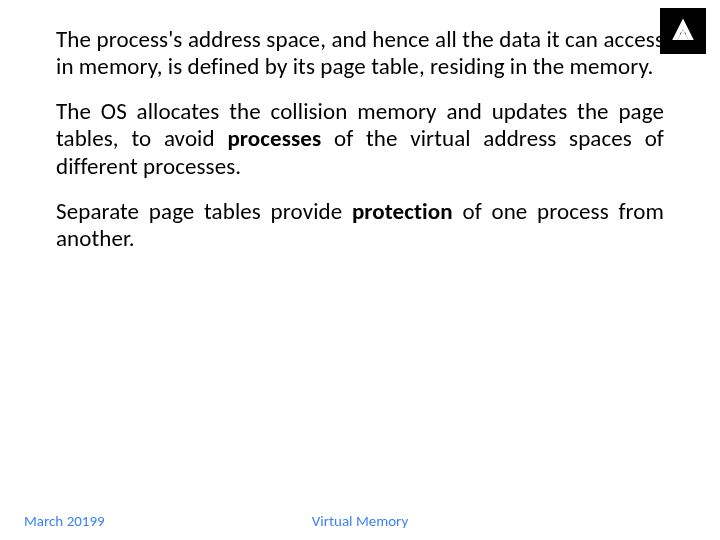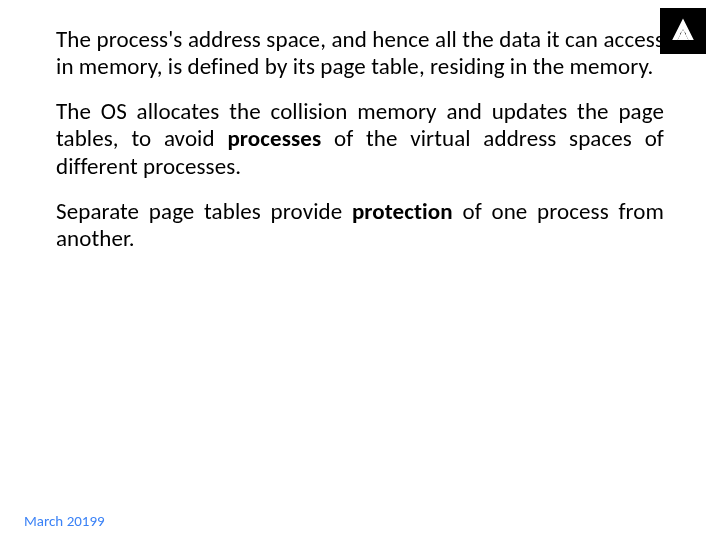--- a/index.html
+++ b/index.html
@@ -72,16 +72,17 @@
   <p class="para"><span>The process's address space, and hence all the data it can access in memory, is defined by its page table, residing in the memory.</span></p>
 
 
 
   <p class="para"><span>The OS allocates the collision memory and updates the page tables, to avoid </span><b>processes</b><span> of the virtual address spaces of different processes.</span></p>
 
   <p class="para"><span>Separate page tables provide </span><b>protection</b><span> of one process from another.</span></p>
 
   <div class="footer">
     <span>March 2019</span>
+    <span class="footer-center">Virtual Memory</span>
     <span>9</span>
   </div>
 
 </div>
 
 </body></html>

